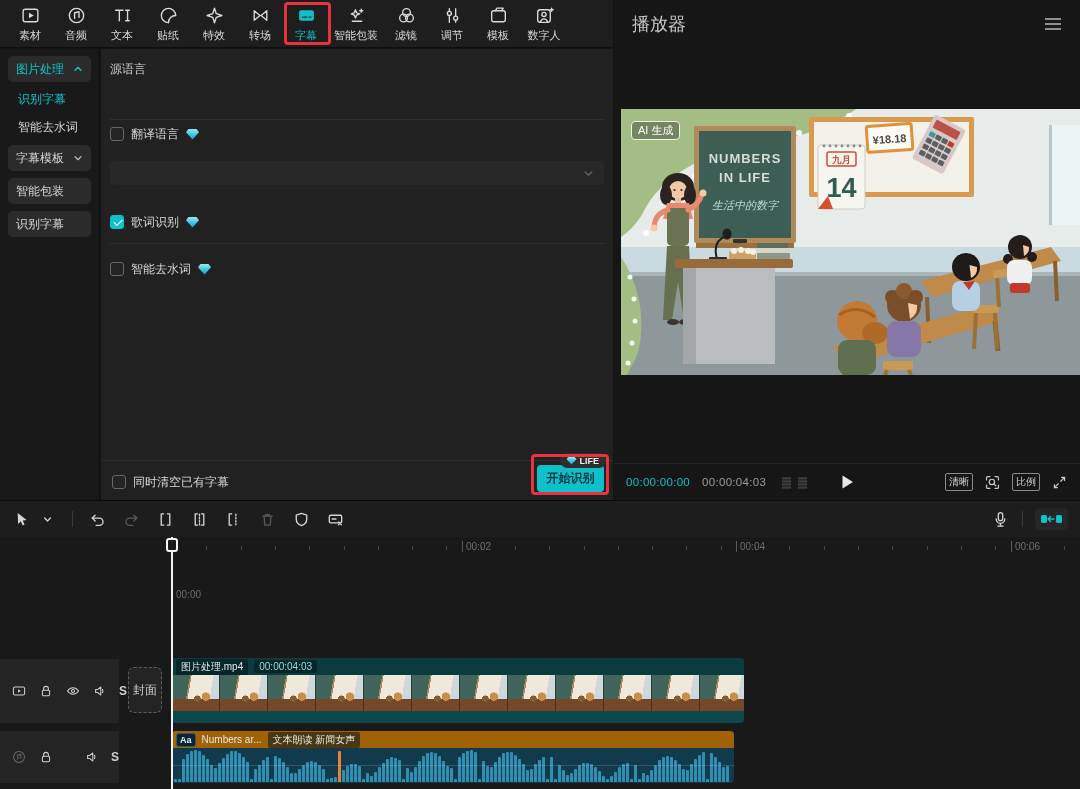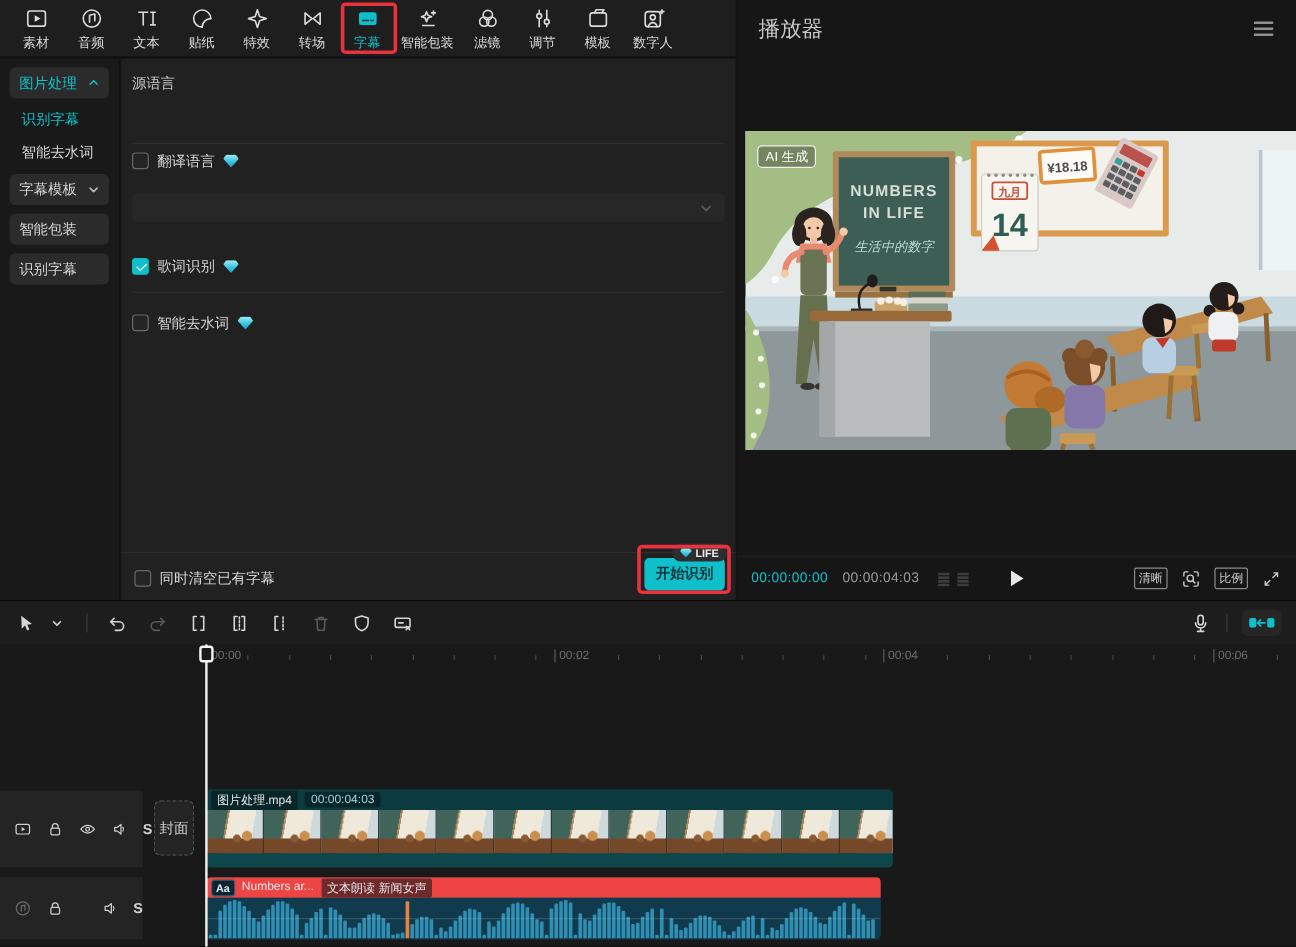--- a/index.html
+++ b/index.html
@@ -97,21 +97,21 @@
   .clip-badge{background:rgba(5,22,24,.55); border-radius:2px; font-size:10px; color:#e6e6e6; padding:1px 5px; white-space:nowrap;}
   .clip-badge.time{color:#9fd6da;}
   .thumbs{height:36px; display:flex; overflow:hidden;}
   .thumb{width:48px; height:36px; flex:none; border-right:1px solid rgba(0,0,0,.35);
     background-image:
       radial-gradient(circle at 72% 60%, #c98f4e 0 10%, transparent 11%),
       radial-gradient(circle at 54% 66%, #8a5a30 0 9%, transparent 10%),
       linear-gradient(to bottom, rgba(0,0,0,0) 0 66%, #76482a 66% 100%),
       linear-gradient(100deg, #40635a 0 34%, #b08a5a 34% 37%, #efe9dc 37% 78%, #cdd9dd 78% 100%);}
   .audio-clip{position:absolute; left:172px; top:230px; width:562px; height:52px; background:#123a4d; border-radius:4px; overflow:hidden; cursor:pointer;}
-  .audio-head{height:17px; background:#ef4444; display:flex; align-items:center; gap:6px; padding:0 4px;}
+  .audio-head{height:17px; background:#a16207; display:flex; align-items:center; gap:6px; padding:0 4px;}
   .aa-badge{background:#0c2531; border:1px solid #2c5a6e; border-radius:3px; font-size:9px; font-weight:bold; color:#dfeef3; padding:0 3px; line-height:12px;}
   .audio-name{font-size:10px; color:#e6e6e6; white-space:nowrap;}
   .wave{position:relative; height:34px; display:flex; align-items:flex-end; padding:0 2px; overflow:hidden;}
   .wave i{width:3px; margin-right:1px; background:#2f8fb2; border-radius:1px 1px 0 0; flex:none;}
   .wave i.hot{background:#e8813a;}
   .wave-mid{position:absolute; left:0; right:0; top:17px; height:1px; background:rgba(255,255,255,.14);}
   .playhead-line{position:absolute; left:171px; top:36px; width:2px; height:253px; background:#f2f2f2; z-index:6;}
   .playhead-head{position:absolute; left:166px; top:37px; width:12px; height:14px; background:#1a1a1a; border:2px solid #f5f5f5; border-radius:3px; z-index:7;}
 
   
@@ -618,21 +618,21 @@
         <div class="tick" style="left: 755px;"></div>
         <div class="tick" style="left: 789px;"></div>
         <div class="tick" style="left: 824px;"></div>
         <div class="tick" style="left: 858px;"></div>
         <div class="tick" style="left: 892px;"></div>
         <div class="tick" style="left: 927px;"></div>
         <div class="tick" style="left: 961px;"></div>
         <div class="tick" style="left: 995px;"></div>
         <div class="tick" style="left: 1029px;"></div>
         <div class="tick" style="left: 1064px;"></div>
-        <span class="ruler-label" style="left: 172px;">00:00</span>
+        <span class="ruler-label" style="left: 172px; margin-top: 48px;">00:00</span>
         <span class="ruler-label" style="left: 462px;">00:02</span>
         <span class="ruler-label" style="left: 736px;">00:04</span>
         <span class="ruler-label" style="left: 1011px;">00:06</span>
       </div>
 
     <div class="track-head" style="top:158px; height:64px;">
       <span class="th-ic">
           <svg viewBox="0 0 20 20">
             <rect x="3" y="5" width="14" height="10" rx="2"></rect>
             <path class="f" d="M8.8 7.8l3.6 2.2-3.6 2.2z"></path>

